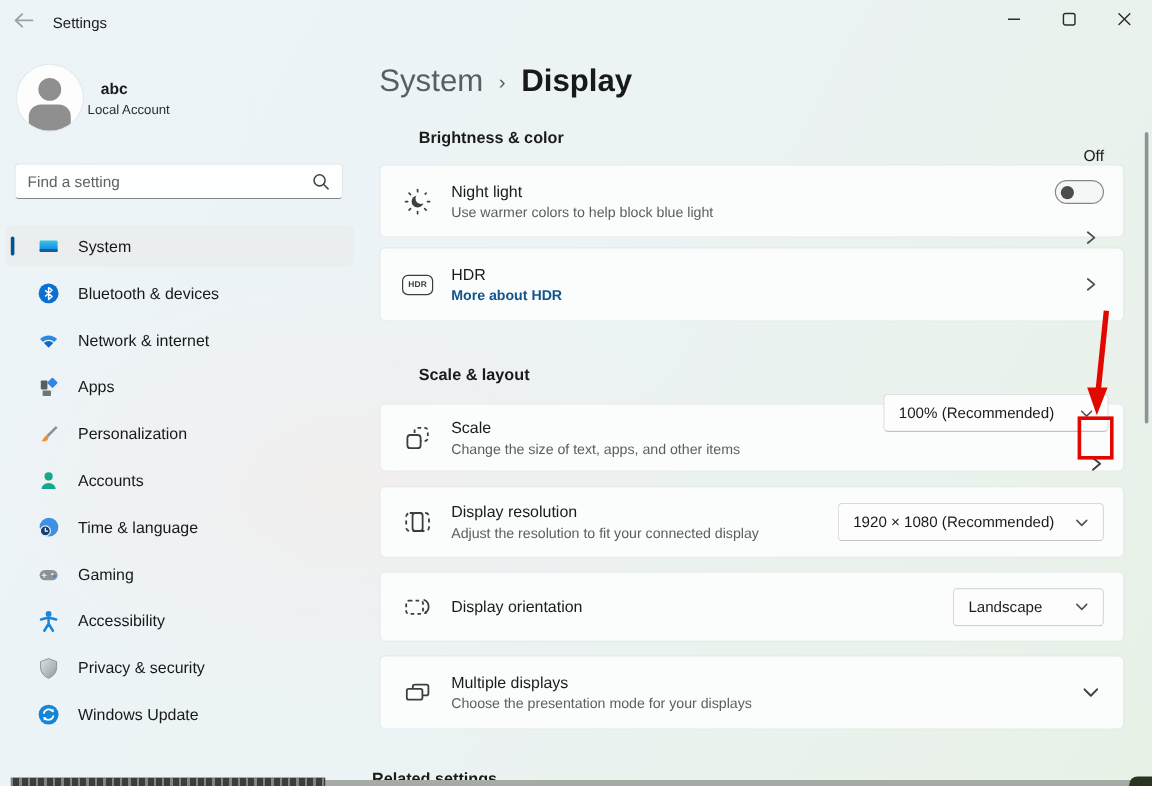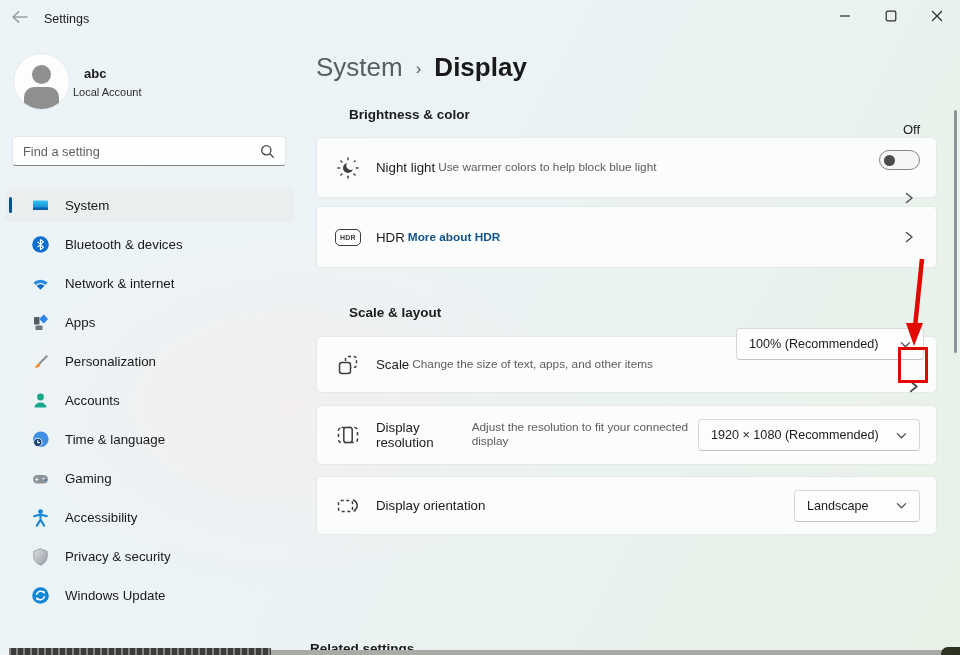--- a/index.html
+++ b/index.html
@@ -48,21 +48,21 @@
   .bc-parent { font-size:26px; color:#595e61; }
   .bc-sep { font-size:17px; color:#595e61; margin:0 13px; position:relative; top:-2px; }
   .bc-current { font-size:26px; font-weight:bold; color:#191919; }
 
   .section-h { position:absolute; left:317px; font-size:13.5px; font-weight:bold; color:#1b1b1b;padding-left:32px; }
 
   .card { position:absolute; left:316px; width:621px; background:#fbfcfc;
     border:1px solid #e7e9e9; border-radius:5px; display:flex; align-items:center;
     padding:0 16px 0 18px; }
   .icon-wrap { width:26px; display:flex; justify-content:center; margin-right:15px; flex:0 0 auto; }
-  .row-text { display:flex; gap:3px; }
+  .row-text { display:flex; flex-direction:column; gap:3px; }
   .row-title { font-size:13.3px; color:#1b1b1b; }
   .row-sub { font-size:11.8px; color:#5d5d5d; }
   .row-link { font-size:11.8px; font-weight:bold; color:#0f548c; cursor:pointer; }
   .row-right { margin-left:auto; display:flex; align-items:flex-end; gap:13px;flex-direction:column; }
 
   .toggle-label { font-size:13px; color:#1b1b1b; }
   .toggle { width:41px; height:20px; border-radius:10px; border:1px solid #878787;
     background:#f5f6f6; position:relative; cursor:pointer; }
   .toggle .knob { position:absolute; left:4px; top:3.5px; width:11px; height:11px; border-radius:50%; background:#4c4c4c; }
 
@@ -369,20 +369,39 @@
     <div class="row-right">
       <div class="dropdown" style="min-width:126px;">
         <span>Landscape</span>
         <svg width="11" height="11" viewBox="0 0 12 12">
           <path d="M1.5 4 L6 8.5 L10.5 4" stroke="#4f4f4f" stroke-width="1.4" fill="none" stroke-linecap="round" stroke-linejoin="round"></path>
         </svg>
       </div>
     </div>
   </div>
 
+  <div class="card" style="top:546px; height:62px;">
+    <div class="icon-wrap">
+      <svg width="24" height="24" viewBox="0 0 24 24">
+        <rect x="8" y="5.5" width="13" height="9" rx="1.6" stroke="#3d3d3d" stroke-width="1.5" fill="none"></rect>
+        <rect x="3" y="9" width="13" height="9" rx="1.6" stroke="#3d3d3d" stroke-width="1.5" fill="#fbfcfc"></rect>
+      </svg>
+    </div>
+    <div class="row-text">
+      <span class="row-title">Multiple displays</span>
+      <span class="row-sub">Choose the presentation mode for your displays</span>
+    </div>
+    <div class="row-right">
+      <div class="chev-btn">
+        <svg width="14" height="14" viewBox="0 0 12 12">
+          <path d="M1.5 3.8 L6 8.4 L10.5 3.8" stroke="#3f3f3f" stroke-width="1.4" fill="none" stroke-linecap="round" stroke-linejoin="round"></path>
+        </svg>
+      </div>
+    </div>
+  </div>
 
   <div class="related-h">Related settings</div>
 
   <svg class="anno-arrow">
     <path d="M42 6 L35 74" stroke="#e10800" stroke-width="4.5" fill="none"></path>
     <path d="M26 70 L43 70 L34 93 Z" fill="#e10800"></path>
   </svg>
   <div class="anno-box"></div>
 
   <div class="scrollbar"></div>

